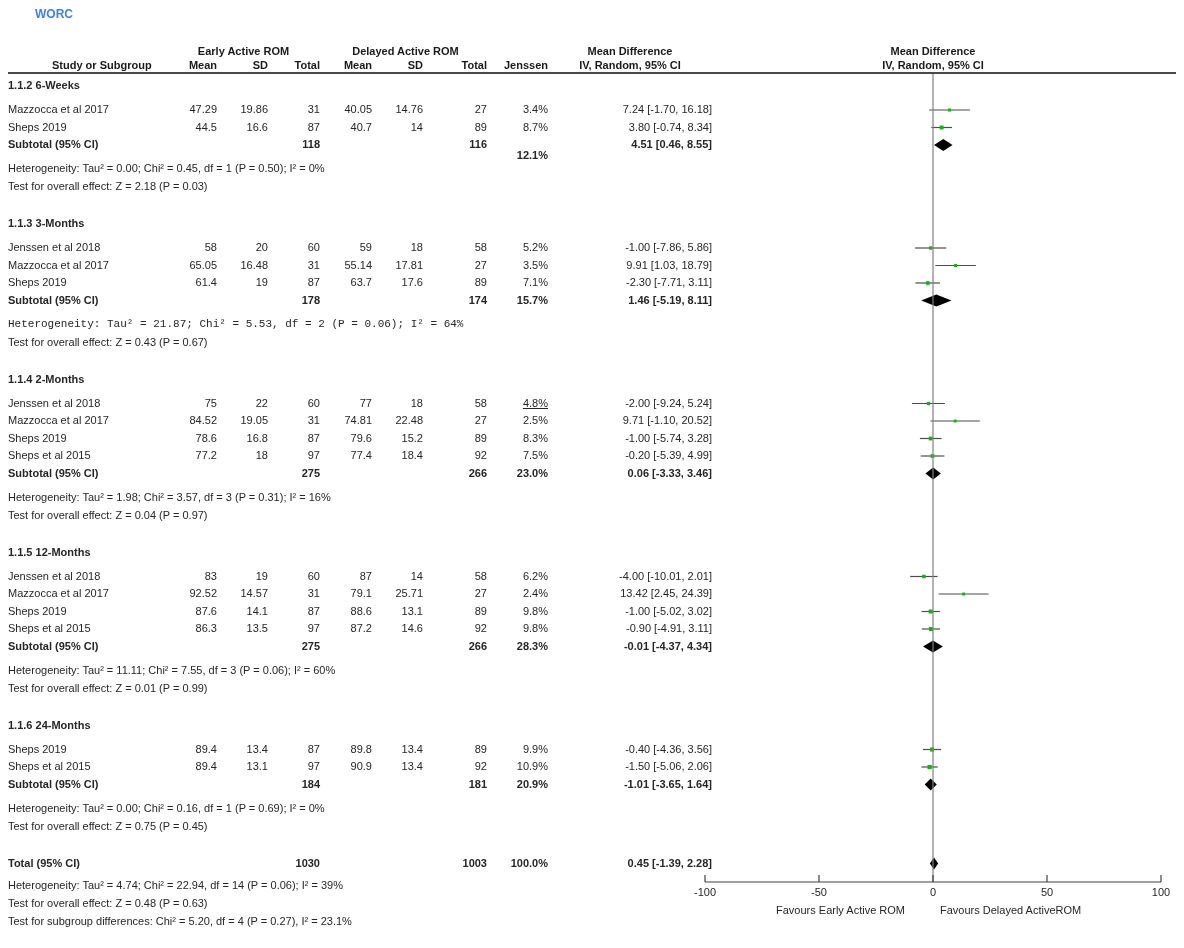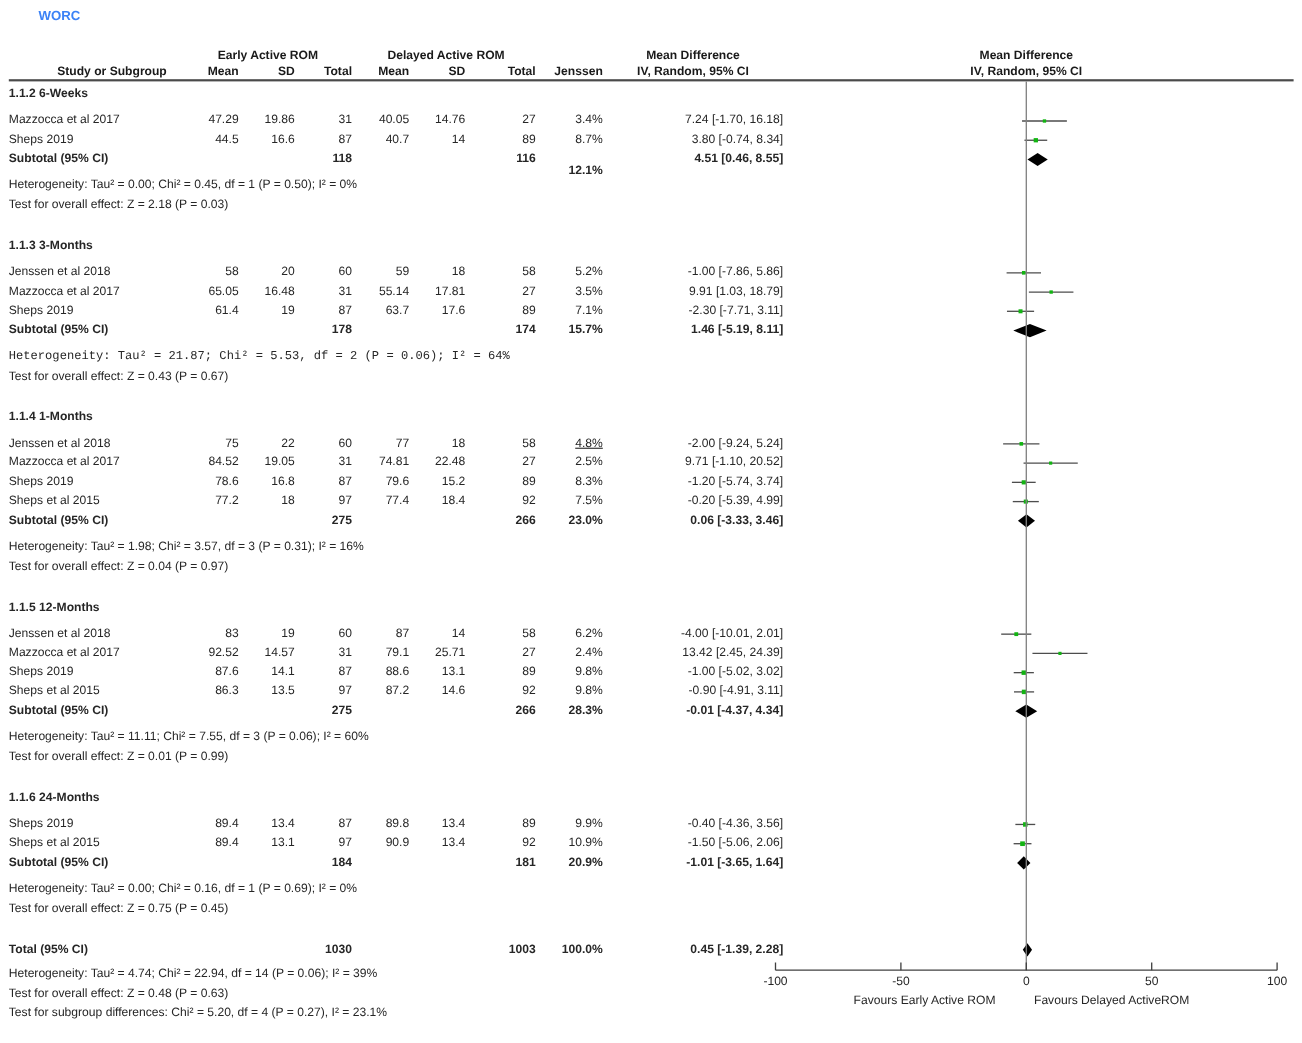--- a/index.html
+++ b/index.html
@@ -134,21 +134,21 @@
         <span class="cell b" style="left: 500px; width: 48px; text-align: right;">15.7%</span>
         <span class="cell b" style="left: 552px; width: 160px; text-align: right;">1.46 [-5.19, 8.11]</span>
       </div>
       <div class="row" style="top: 317.5px; font-family: Liberation Mono, monospace;">
         <span class="cell" style="left: 8px;">Heterogeneity: Tau² = 21.87; Chi² = 5.53, df = 2 (P = 0.06); I² = 64%</span>
       </div>
       <div class="row" style="top: 335.5px;">
         <span class="cell" style="left: 8px;">Test for overall effect: Z = 0.43 (P = 0.67)</span>
       </div>
       <div class="row" style="top: 372.5px;">
-        <span class="cell b" style="left: 8px;">1.1.4 1-Months</span>
+        <span class="cell b" style="left: 8px;">1.1.4 2-Months</span>
       </div>
       <div class="row" style="top: 396.5px;">
         <span class="cell" style="left: 8px; width: 158px; text-align: left;">Jenssen et al 2018</span>
         <span class="cell" style="left: 167px; width: 50px; text-align: right;">75</span>
         <span class="cell" style="left: 222px; width: 46px; text-align: right;">22</span>
         <span class="cell" style="left: 276px; width: 44px; text-align: right;">60</span>
         <span class="cell" style="left: 324px; width: 48px; text-align: right;">77</span>
         <span class="cell" style="left: 377px; width: 46px; text-align: right;">18</span>
         <span class="cell" style="left: 439px; width: 48px; text-align: right;">58</span>
         <span class="cell" style="left: 500px; width: 48px; text-align: right; text-decoration: underline;">4.8%</span>
@@ -167,21 +167,21 @@
       </div>
       <div class="row" style="top: 431.5px;">
         <span class="cell" style="left: 8px; width: 158px; text-align: left;">Sheps 2019</span>
         <span class="cell" style="left: 167px; width: 50px; text-align: right;">78.6</span>
         <span class="cell" style="left: 222px; width: 46px; text-align: right;">16.8</span>
         <span class="cell" style="left: 276px; width: 44px; text-align: right;">87</span>
         <span class="cell" style="left: 324px; width: 48px; text-align: right;">79.6</span>
         <span class="cell" style="left: 377px; width: 46px; text-align: right;">15.2</span>
         <span class="cell" style="left: 439px; width: 48px; text-align: right;">89</span>
         <span class="cell" style="left: 500px; width: 48px; text-align: right;">8.3%</span>
-        <span class="cell" style="left: 552px; width: 160px; text-align: right;">-1.20 [-5.74, 3.74]</span>
+        <span class="cell" style="left: 552px; width: 160px; text-align: right;">-1.00 [-5.74, 3.28]</span>
       </div>
       <div class="row" style="top: 449px;">
         <span class="cell" style="left: 8px; width: 158px; text-align: left;">Sheps et al 2015</span>
         <span class="cell" style="left: 167px; width: 50px; text-align: right;">77.2</span>
         <span class="cell" style="left: 222px; width: 46px; text-align: right;">18</span>
         <span class="cell" style="left: 276px; width: 44px; text-align: right;">97</span>
         <span class="cell" style="left: 324px; width: 48px; text-align: right;">77.4</span>
         <span class="cell" style="left: 377px; width: 46px; text-align: right;">18.4</span>
         <span class="cell" style="left: 439px; width: 48px; text-align: right;">92</span>
         <span class="cell" style="left: 500px; width: 48px; text-align: right;">7.5%</span>

